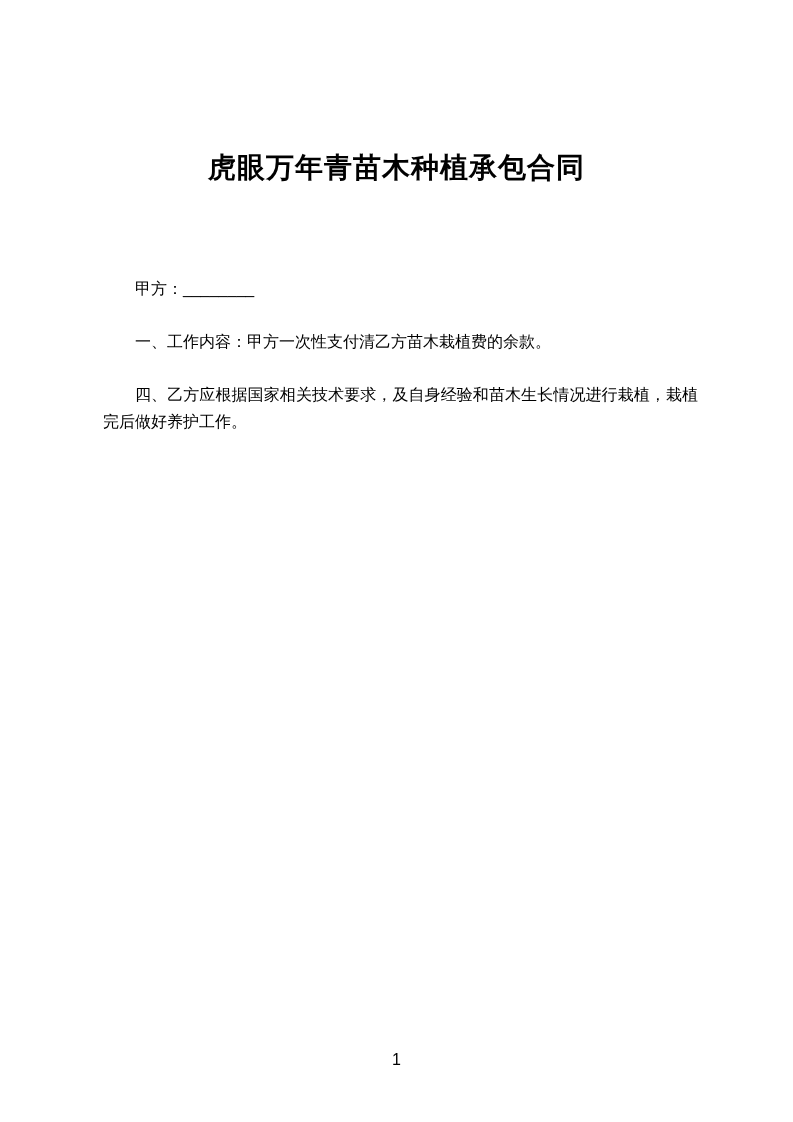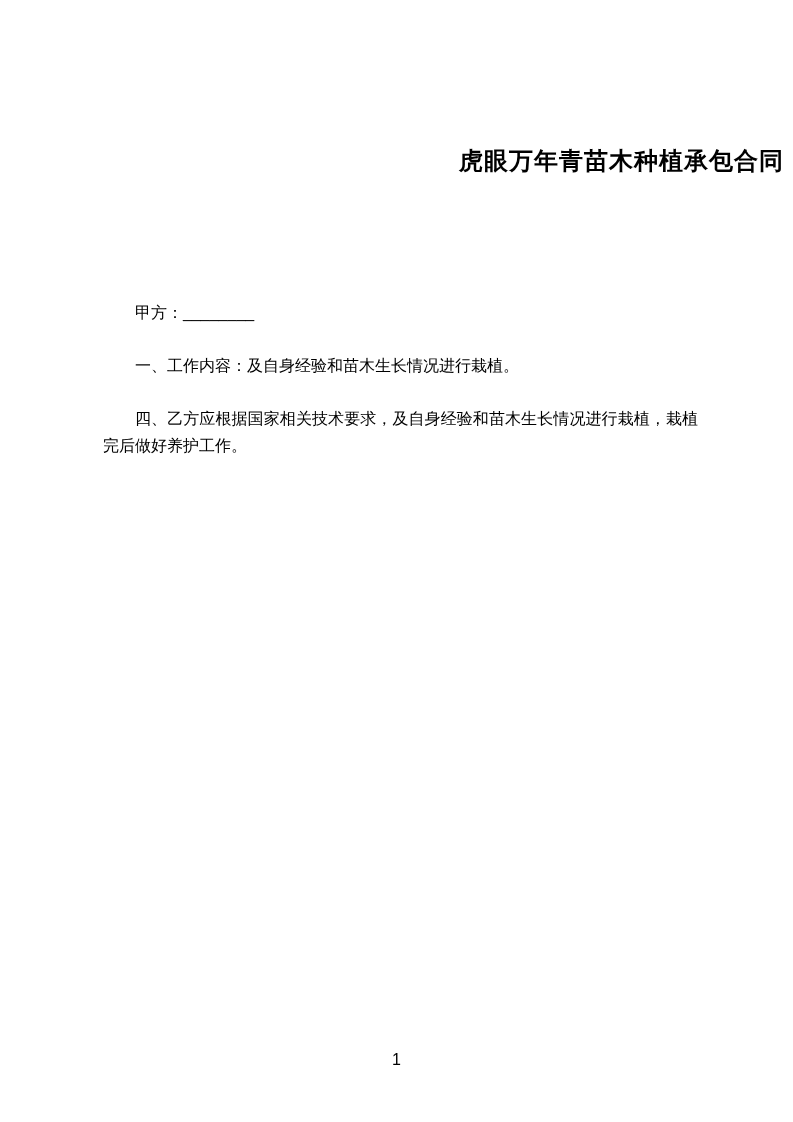--- a/index.html
+++ b/index.html
@@ -14,30 +14,30 @@
     background: #ffffff;
     color: #000000;
     font-family: "Liberation Sans", "DejaVu Sans", sans-serif;
     overflow: hidden;
   }
   .doc-title {
     position: absolute;
     top: 136px;
     left: 0;
     right: 0;
-    margin: 9px;
-    text-align: right;
-    font-size: 24px;
+    margin: 16px;
+    text-align: center;
+    font-size: 28px;
     font-weight: bold;
     line-height: 32px;
     letter-spacing: 1px;
   }
   .content {
     position: absolute;
-    top: 300px;
+    top: 276px;
     left: 103px;
     width: 595px;
     font-size: 16px;
     line-height: 26.5px;
     text-align: justify;
   }
   .content p {
     margin: 0 0 26.5px 0;
     text-indent: 2em;
     word-break: break-all;
@@ -54,19 +54,19 @@
 </style>
 </head>
 <body>
 
 <div class="page">
 
   <h1 class="doc-title">虎眼万年青苗木种植承包合同</h1>
 
   <div class="content">
     <p>甲方：________</p>
-    <p>一、工作内容：及自身经验和苗木生长情况进行栽植。</p>
+    <p>一、工作内容：甲方一次性支付清乙方苗木栽植费的余款。</p>
     <p>四、乙方应根据国家相关技术要求，及自身经验和苗木生长情况进行栽植，栽植完后做好养护工作。</p>
   </div>
 
   <div class="page-number">1</div>
 
 </div>
 
 </body></html>

